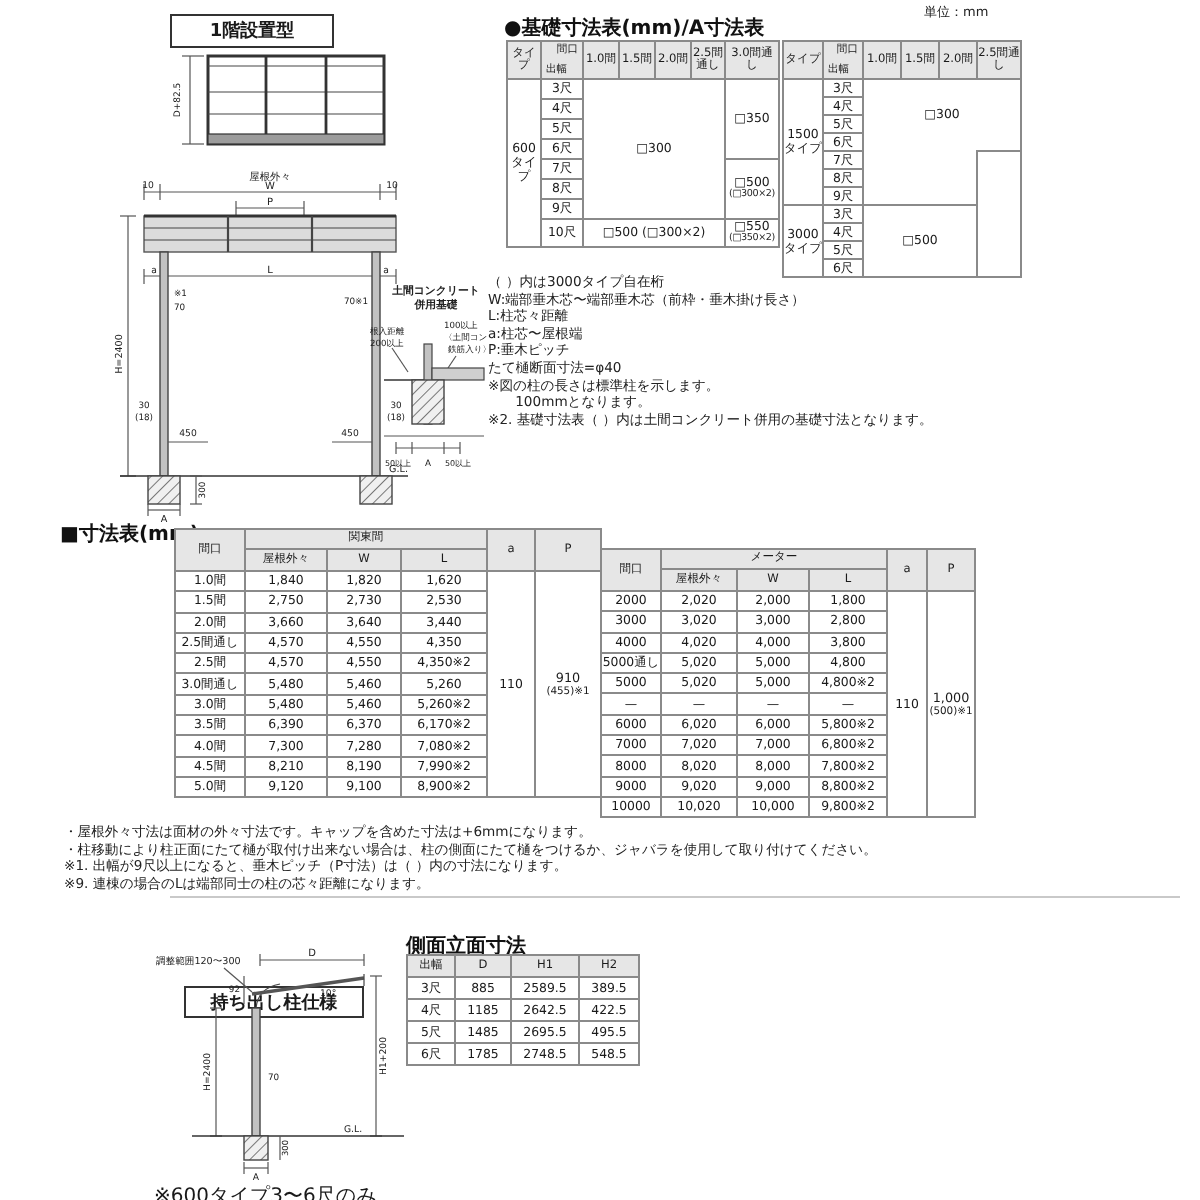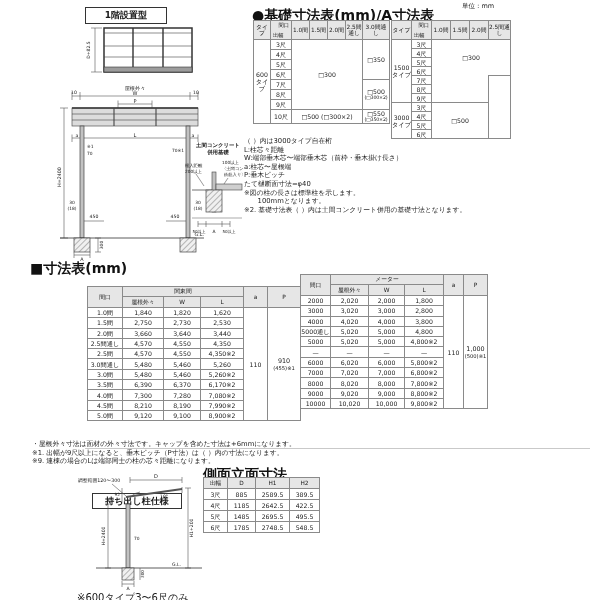--- a/index.html
+++ b/index.html
@@ -1,21 +1,21 @@
 <!DOCTYPE html>
 <html><head>
 <meta charset="utf-8">
 <style>
   html,body{margin:0;padding:0;background:#fff;}
   #sheet{position:relative;width:600px;height:600px;background:#ffffff;overflow:hidden;
          font-family:"DejaVu Sans","Liberation Sans",sans-serif;color:#1a1a1a;}
   .abs{position:absolute;}
   .boxtitle{border:1.5px solid #333;background:#fff;font-weight:bold;font-size:9px;
             display:flex;align-items:center;justify-content:center;}
-  .sec-title{font-weight:bold;font-size:14px;color:#111;white-space:nowrap;}
+  .sec-title{font-weight:bold;font-size:10px;color:#111;white-space:nowrap;}
   .unit{font-size:6.5px;color:#222;white-space:nowrap;}
   .noteblock div{font-size:6.8px;line-height:8.6px;white-space:nowrap;color:#222;}
   table.t{border-collapse:collapse;table-layout:fixed;background:#fff;}
   table.t th,table.t td{border:1px solid #8a8a8a;padding:0;text-align:center;
       vertical-align:middle;overflow:hidden;}
   table.t th{background:#e6e6e6;font-weight:normal;font-size:5.8px;line-height:6.4px;}
   table.t td{font-size:6.2px;line-height:7px;}
   .fnd td{font-size:5.8px;}
   .fnd .sub{display:block;font-size:4.8px;letter-spacing:-0.2px;line-height:5.4px;}
   .typecell{font-size:5.8px;line-height:6.4px;}
@@ -293,33 +293,33 @@
           <td>5尺</td>
         </tr>
     <tr style="height:9px">
           <td>6尺</td>
         </tr>
   </tbody>
     </table>
 
   <div class="abs noteblock" style="left:244px;top:137px;">
     <div>（ ）内は3000タイプ自在桁</div>
+    <div>W:端部垂木芯〜端部垂木芯（前枠・垂木掛け長さ）</div>
     <div>L:柱芯々距離</div>
-    <div>W:端部垂木芯〜端部垂木芯（前枠・垂木掛け長さ）</div>
     <div>a:柱芯〜屋根端</div>
     <div>P:垂木ピッチ</div>
     <div>たて樋断面寸法=φ40</div>
     <div>※図の柱の長さは標準柱を示します。</div>
     <div>　　100mmとなります。</div>
     <div>※2. 基礎寸法表（ ）内は土間コンクリート併用の基礎寸法となります。</div>
   </div>
 
   <div class="abs sec-title" style="left:30px;top:260px;">■寸法表(mm)</div>
 
-  <table class="t dim-t abs" style="left:87px;top:286px;border-radius:32px;">
+  <table class="t dim-t abs" style="left:87px;top:264px;border-radius:32px;">
     <colgroup>
         <col style="width:35px">
         <col style="width:41px">
         <col style="width:37px">
         <col style="width:43px">
         <col style="width:24px">
         <col style="width:33px">
       </colgroup>
     <tbody>
         <tr style="height:10px">
@@ -495,22 +495,23 @@
         </tr>
     <tr>
           <td>10000</td>
           <td>10,020</td>
           <td>10,000</td>
           <td>9,800※2</td>
         </tr>
   </tbody>
     </table>
 
-  <div class="abs noteblock" style="left:32px;top:440px;">
+  <div class="abs noteblock" style="left:32px;top:412px;">
     <div>・屋根外々寸法は面材の外々寸法です。キャップを含めた寸法は+6mmになります。</div>
+    <div>・柱移動により柱正面にたて樋が取付け出来ない場合は、柱の側面にたて樋をつけるか、ジャバラを使用して取り付けてください。</div>
     <div>※1. 出幅が9尺以上になると、垂木ピッチ（P寸法）は（ ）内の寸法になります。</div>
     <div>※9. 連棟の場合のLは端部同士の柱の芯々距離になります。</div>
   </div>
 
   <div class="abs divider" style="left:85px;top:448px;width:505px;"></div>
 
   <div class="abs boxtitle" style="left:92px;top:457px;width:88px;height:14px;margin-top:36px;">持ち出し柱仕様</div>
 
   <div class="abs sec-title" style="left:203px;top:466px;">側面立面寸法</div>
 

